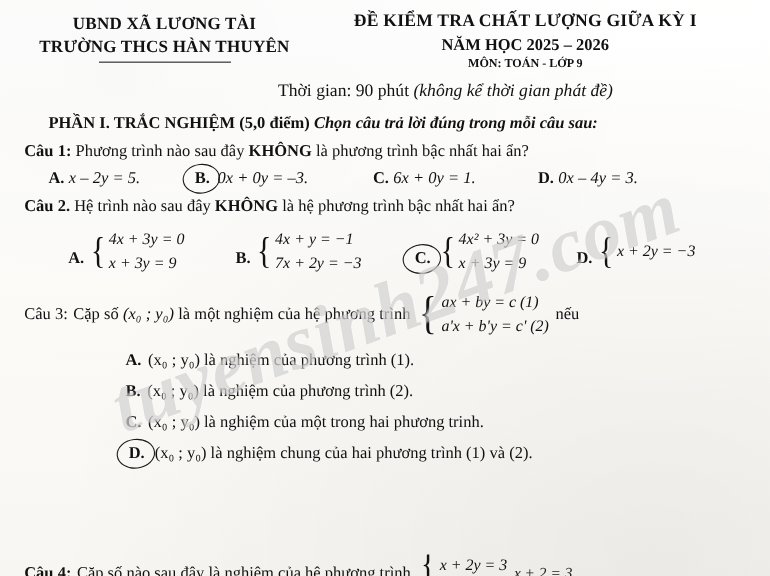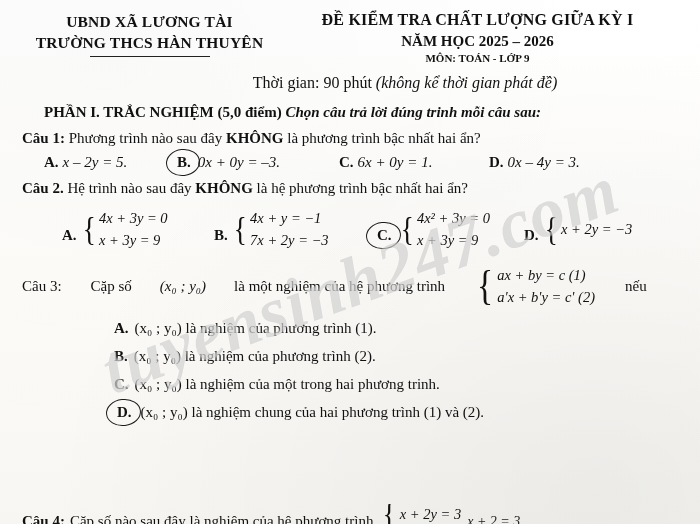--- a/index.html
+++ b/index.html
@@ -190,21 +190,20 @@
   }
   .sys-eqs span { white-space: nowrap; }
 
   .q3row {
     display: flex;
     align-items: center;
     margin-top: 12px;
     font-size: 15px;
     position: relative;
     z-index: 2;
-    gap: 24px;
   }
 
   .choice {
     margin-top: 11px;
     margin-left: 92px;
     font-size: 15px;
     position: relative;
     z-index: 2;
     display: flex;
     align-items: baseline;
@@ -252,21 +251,21 @@
     </div>
   </div>
 
   <div class="time-line">
     <span>Thời gian: 90 phút</span>
     <span class="it">(không kể thời gian phát đề)</span>
   </div>
 
   <div class="section-title">
     <b>PHẦN I. TRẮC NGHIỆM (5,0 điểm)</b>
-    <i>Chọn câu trả lời đúng trinh mỗi câu sau:</i>
+    <i>Chọn câu trả lời đúng trong mỗi câu sau:</i>
   </div>
 
   <div class="q">
     <span class="lbl">Câu 1:</span>
     <span>Phương trình nào sau đây</span>
     <span class="strong">KHÔNG</span>
     <span>là phương trình bậc nhất hai ẩn?</span>
   </div>
 
   <div class="opts-row" style="padding-left:22px;">

